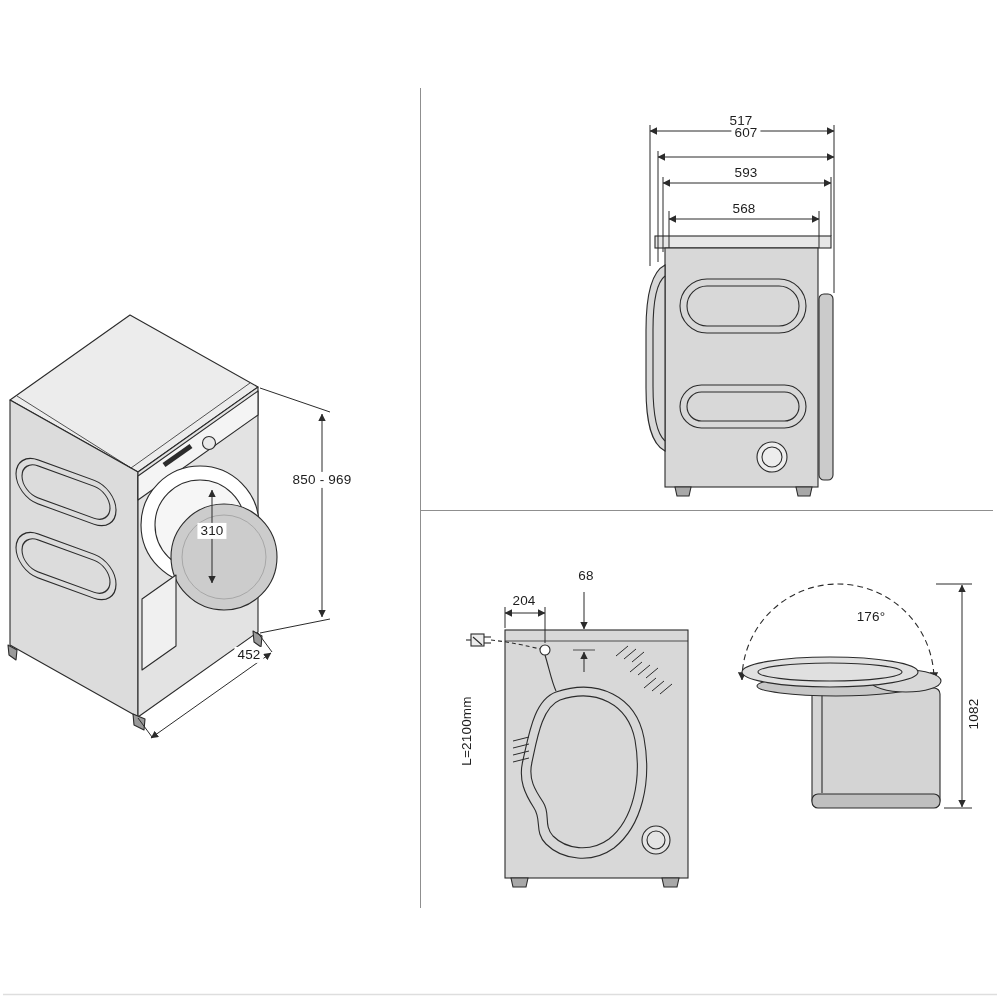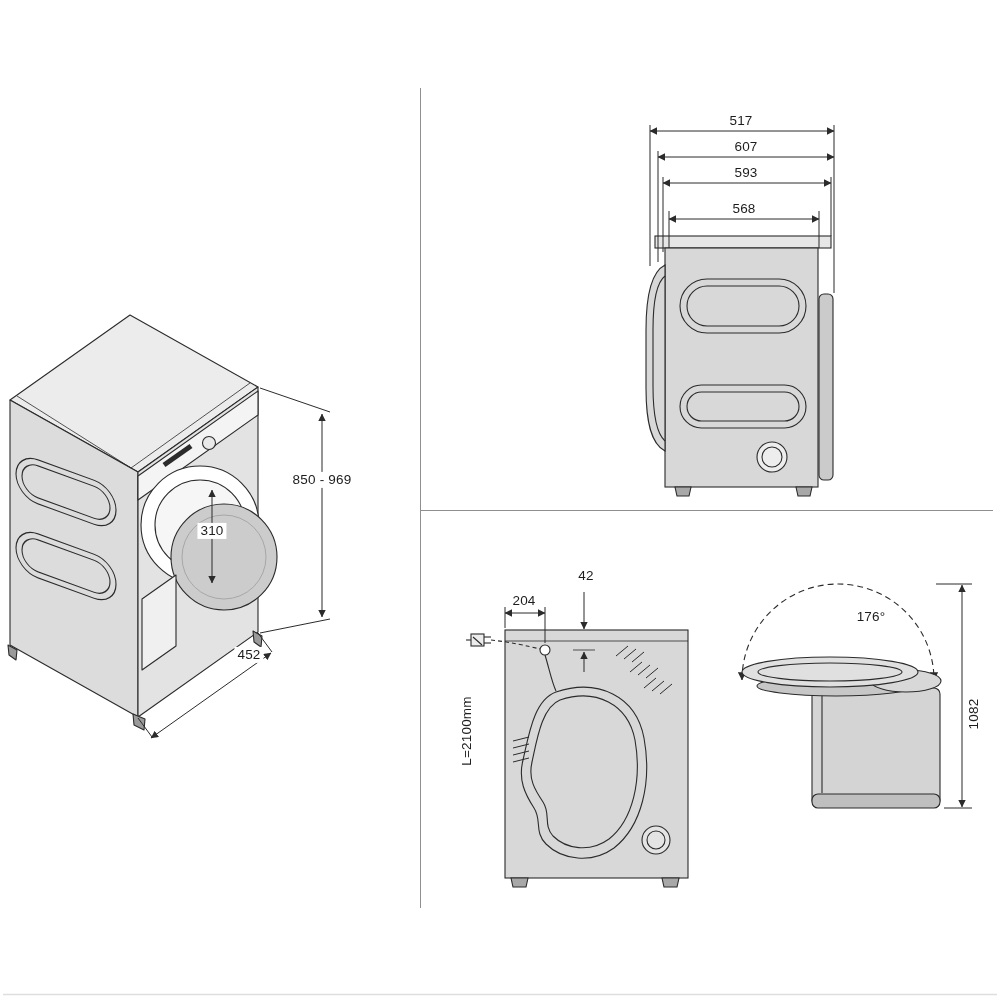--- a/index.html
+++ b/index.html
@@ -173,24 +173,24 @@
       <line x1="962" y1="585" x2="962" y2="807" marker-start="url(#arrow)" marker-end="url(#arrow)"></line>
     </g>
   </g>
 </svg>
 
 <div class="lbl" style="left:322px;top:480px">850 - 969</div>
 <div class="lbl" style="left:212px;top:531px">310</div>
 <div class="lbl" style="left:249px;top:655px">452</div>
 
 <div class="lbl" style="left:741px;top:121px">517</div>
-<div class="lbl" style="left:746px;top:147px">607</div>
+<div class="lbl" style="left:746px;top:133px">607</div>
 <div class="lbl" style="left:746px;top:173px">593</div>
 <div class="lbl" style="left:744px;top:209px">568</div>
 
-<div class="lbl" style="left:586px;top:576px">42</div>
+<div class="lbl" style="left:586px;top:576px">68</div>
 <div class="lbl" style="left:524px;top:601px">204</div>
 <div class="lbl rot" style="left:467px;top:731px">L=2100mm</div>
 
 <div class="lbl" style="left:871px;top:617px">176°</div>
 <div class="lbl rot" style="left:974px;top:714px">1082</div>
 
 </div>
 
 </body></html>

